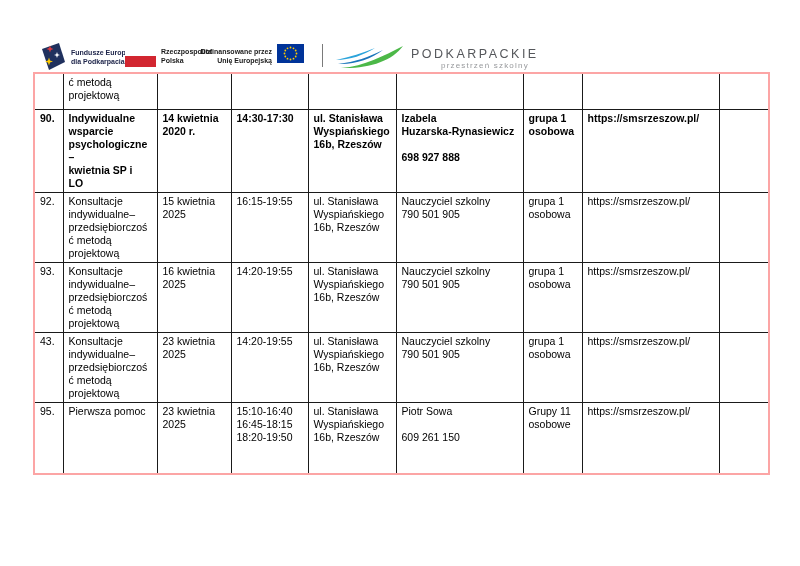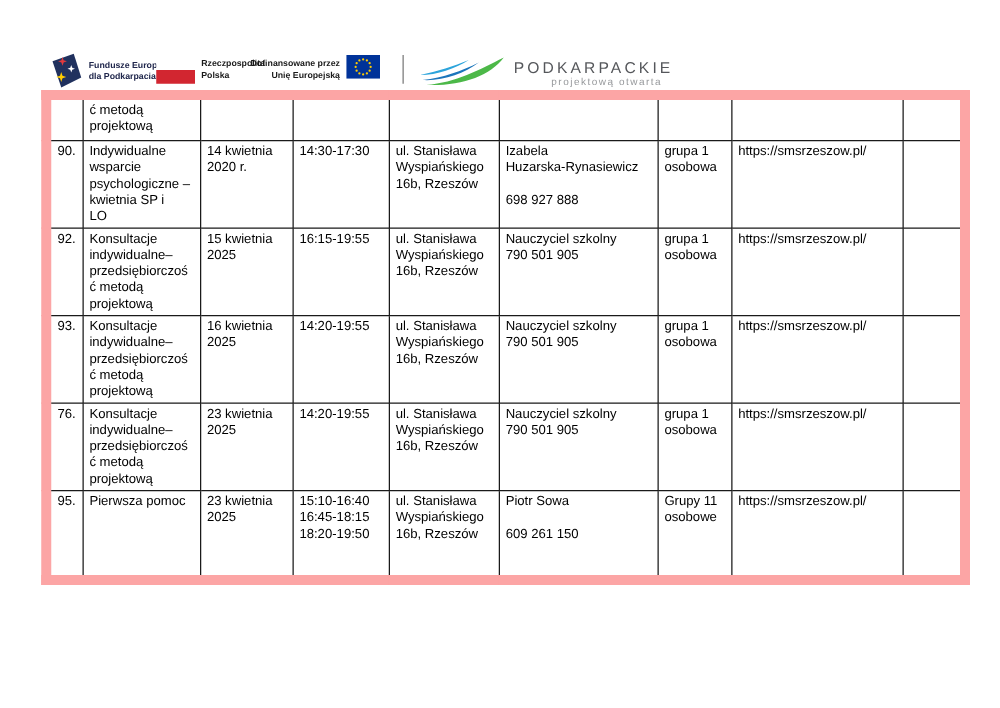--- a/index.html
+++ b/index.html
@@ -44,34 +44,34 @@
   }
 
   
   table.schedule {
     position: absolute;
     left: 33px;
     top: 72px;
     width: 735px;
     border-collapse: collapse;
     table-layout: fixed;
-    border: 8px solid #fca5a5;
+    border: 2px solid #fca5a5;
   }
   table.schedule td {
     border: 1.5px solid #1a1a1a;
     vertical-align: top;
     padding: 2px 2px 2px 5px;
     font-size: 10.5px;
     line-height: 13px;
     color: #000000;
     white-space: pre-line;
     overflow: hidden;
   }
   tr.r0 { height: 36px; }
-  tr.r1 { height: 70px; }
+  tr.r1 { height: 70px; font-weight: bold; }
   tr.r2 { height: 58px; }
   tr.r3 { height: 70px; }
   tr.r4 { height: 67px; }
   tr.r5 { height: 68px; }
   tr.r6 { height: 72px; }
 </style>
 </head>
 <body>
 
 <div class="page">
@@ -117,21 +117,21 @@
     </svg>
 
     <div class="sep"></div>
 
     <svg class="pk-swoosh" width="70" height="24" viewBox="0 0 70 24">
       <path d="M1,15 C15,12 28,8 40,3 C29,10 15,15 1,15 Z" fill="#2ca4db"></path>
       <path d="M3,19 C20,17 34,12 48,5 C36,14 19,20 3,19 Z" fill="#1b75bb"></path>
       <path d="M6,23 C30,21 48,11 68,1 C57,16 34,24 6,23 Z" fill="#4cb848"></path>
     </svg>
     <div class="pk-title">PODKARPACKIE</div>
-    <div class="pk-sub">projektową otwarta</div>
+    <div class="pk-sub">przestrzeń szkolny</div>
   </div>
 
   <table class="schedule">
     <colgroup>
       <col style="width:29px">
         <col style="width:94px">
         <col style="width:74px">
       <col style="width:77px">
         <col style="width:88px">
         <col style="width:127px">
@@ -208,21 +208,21 @@
 Wyspiańskiego
 16b, Rzeszów</td>
         <td>Nauczyciel szkolny
 790 501 905</td>
         <td>grupa 1
 osobowa</td>
         <td>https://smsrzeszow.pl/</td>
         <td></td>
       </tr>
       <tr class="r5">
-        <td>76.</td>
+        <td>43.</td>
         <td>Konsultacje
 indywidualne–
 przedsiębiorczoś
 ć metodą
 projektową</td>
         <td>23 kwietnia
 2025</td>
         <td>14:20-19:55</td>
         <td>ul. Stanisława
 Wyspiańskiego

